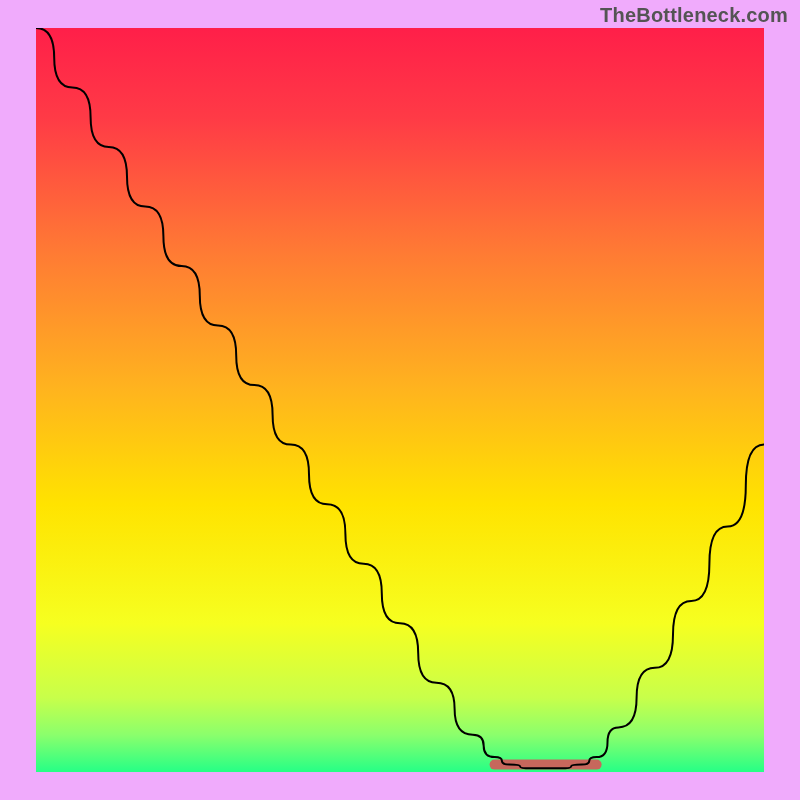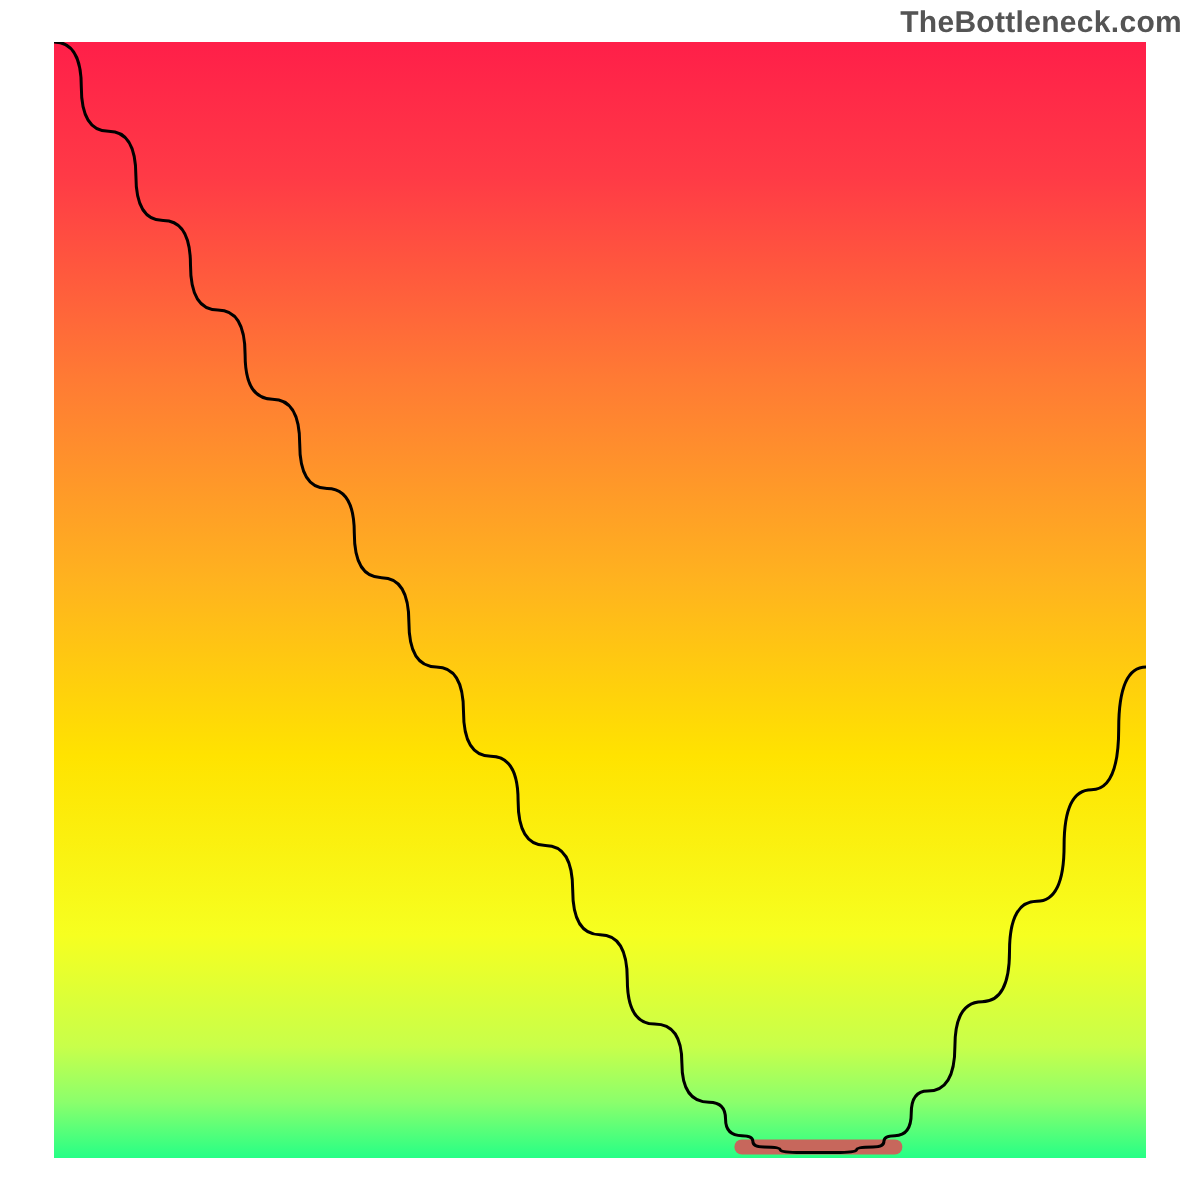--- a/index.html
+++ b/index.html
@@ -8,21 +8,21 @@
     width: 800px;
     height: 800px;
     background: #000;
     overflow: hidden;
     font-family: Arial, Helvetica, sans-serif;
   }
   .stage {
     position: relative;
     width: 800px;
     height: 800px;
-    background: #ffffff;
+    background: #f0abfc;
   }
   .watermark {
     position: absolute;
     top: 4px;
     right: 12px;
     color: #545454;
     font-size: 20px;
     font-weight: bold;
     letter-spacing: 0.2px;
     z-index: 5;

